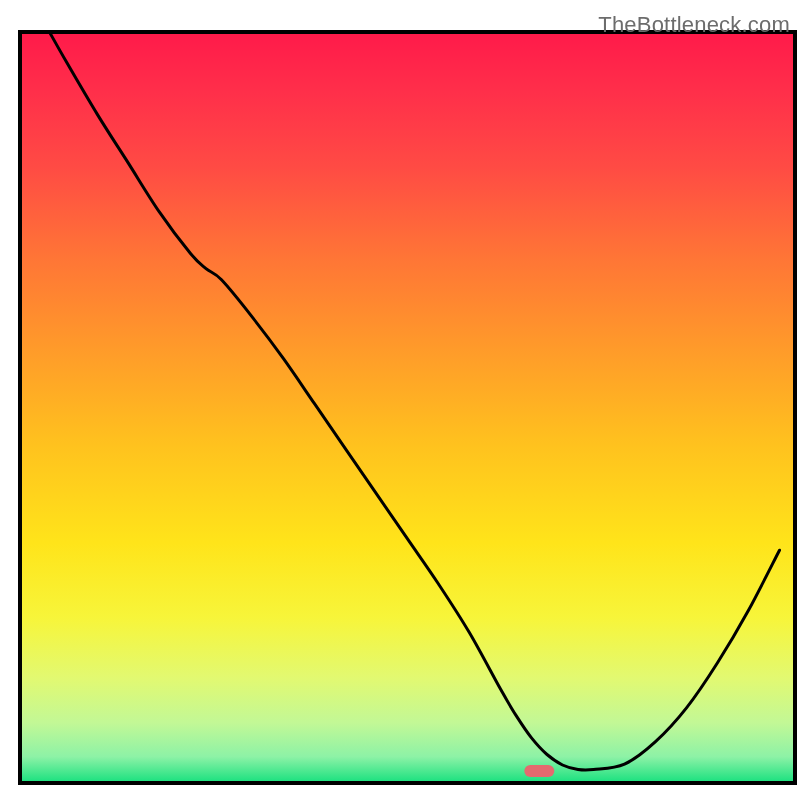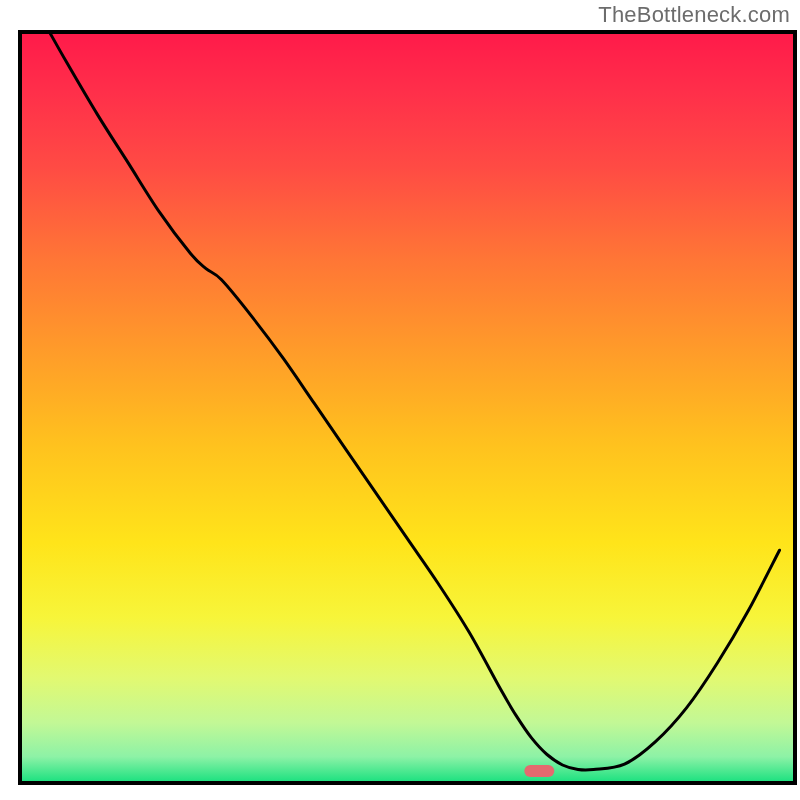--- a/index.html
+++ b/index.html
@@ -14,21 +14,21 @@
   .canvas-wrap {
     position: relative;
     width: 800px;
     height: 800px;
   }
   svg {
     display: block;
   }
   .watermark {
     position: absolute;
-    top: 2px;
+    top: 12px;
     right: 10px;
     color: #6c6c6c;
     font-size: 22px;
     font-family: Arial, Helvetica, sans-serif;
     letter-spacing: 0.2px;
     user-select: none;
   }
 </style>
 </head>
 <body>

